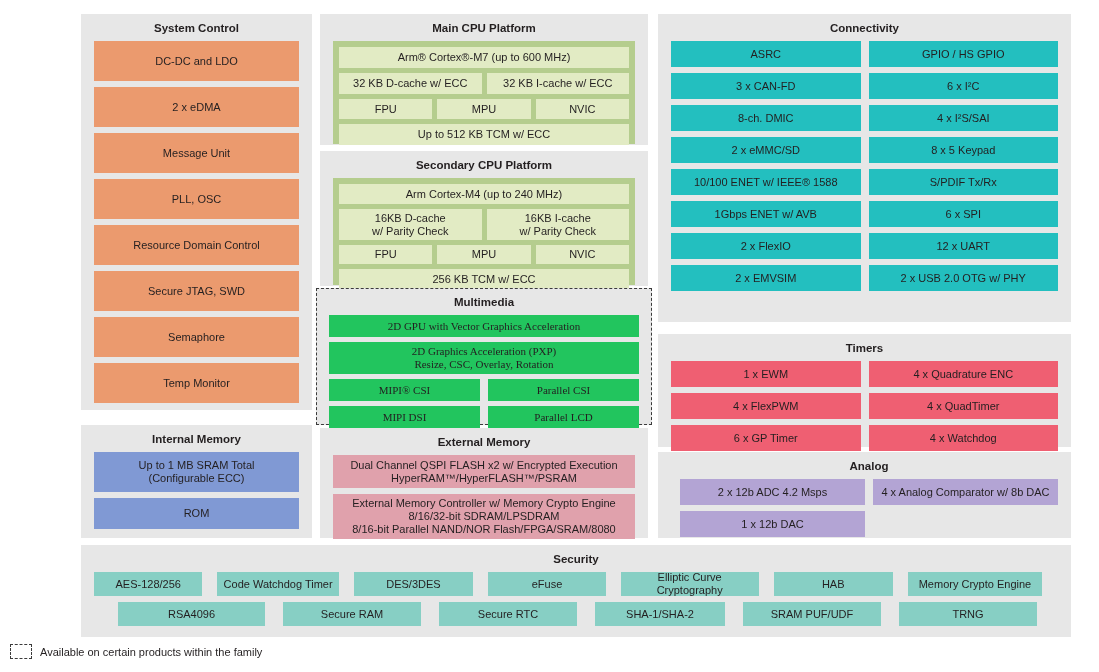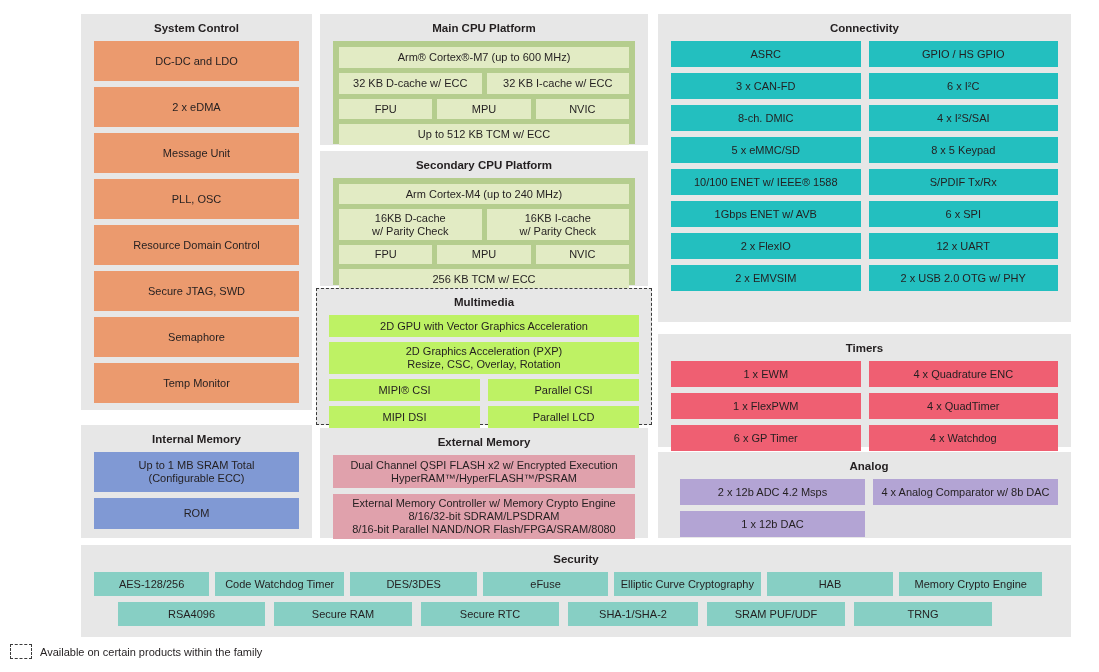--- a/index.html
+++ b/index.html
@@ -47,21 +47,21 @@
   }
   .rows{display:flex;flex-direction:column;}
   .row{display:flex;flex-direction:row;}
 
   
   .c-orange{background:#eb9a6e;}
   .c-blue{background:#8099d4;}
   .c-teal{background:#23bfbf;}
   .c-pink{background:#ef5f72;}
   .c-purple{background:#b3a4d4;}
-  .c-yellow{background:#bef264;}
+  .c-yellow{background:#22c55e;font-family:Liberation Serif, serif;}
   .c-rose{background:#e0a1ac;}
   .c-mint{background:#87cfc4;}
 
   
   #system-control{left:81px;top:14px;width:231px;height:396px;}
   #system-control .blk{height:40px;margin-bottom:6px;}
   #system-control .blk:last-child{margin-bottom:0;}
 
   #internal-memory{left:81px;top:425px;width:231px;height:113px;}
   #internal-memory .blk{margin-bottom:6px;}
@@ -124,21 +124,21 @@
   .grid2 .blk{flex:1;}
   .grid2 .row > .blk{margin-right:8px;}
   .grid2 .row > .blk:last-child{margin-right:0;}
   #connectivity .blk{height:26px;}
   #timers .blk{height:26px;}
   #analog .blk{height:26px;}
   #analog .spacer{flex:1;background:transparent;}
 
   
   #security{left:81px;top:545px;width:990px;height:92px;}
-  #security .row{margin-bottom:6px;}
+  #security .row{margin-bottom:6px;gap:9px;}
   #security .row:last-child{margin-bottom:0;}
   #security .blk{height:24px;margin-right:6px;}
   #security .blk:last-child{margin-right:16px;}
   #security .row1{padding:0 0 0 24px;}
   #security .row1 .blk{margin-right:9px;}
 
   
   #legend{
     position:absolute;left:10px;top:644px;
     display:flex;align-items:center;
@@ -251,21 +251,21 @@
       </div>
       <div class="row">
         <div class="blk c-teal">3 x CAN-FD</div>
         <div class="blk c-teal">6 x I²C</div>
       </div>
       <div class="row">
         <div class="blk c-teal">8-ch. DMIC</div>
         <div class="blk c-teal">4 x I²S/SAI</div>
       </div>
       <div class="row">
-        <div class="blk c-teal">5 x eMMC/SD</div>
+        <div class="blk c-teal">2 x eMMC/SD</div>
         <div class="blk c-teal">8 x 5 Keypad</div>
       </div>
       <div class="row">
         <div class="blk c-teal">10/100 ENET w/ IEEE® 1588</div>
         <div class="blk c-teal">S/PDIF Tx/Rx</div>
       </div>
       <div class="row">
         <div class="blk c-teal">1Gbps ENET w/ AVB</div>
         <div class="blk c-teal">6 x SPI</div>
       </div>
@@ -281,21 +281,21 @@
   </div>
 
   <div class="panel" id="timers">
     <div class="panel-title">Timers</div>
     <div class="grid2">
       <div class="row">
         <div class="blk c-pink">1 x EWM</div>
         <div class="blk c-pink">4 x Quadrature ENC</div>
       </div>
       <div class="row">
-        <div class="blk c-pink">1 x FlexPWM</div>
+        <div class="blk c-pink">4 x FlexPWM</div>
         <div class="blk c-pink">4 x QuadTimer</div>
       </div>
       <div class="row">
         <div class="blk c-pink">6 x GP Timer</div>
         <div class="blk c-pink">4 x Watchdog</div>
       </div>
     </div>
   </div>
 
   <div class="panel" id="analog">

